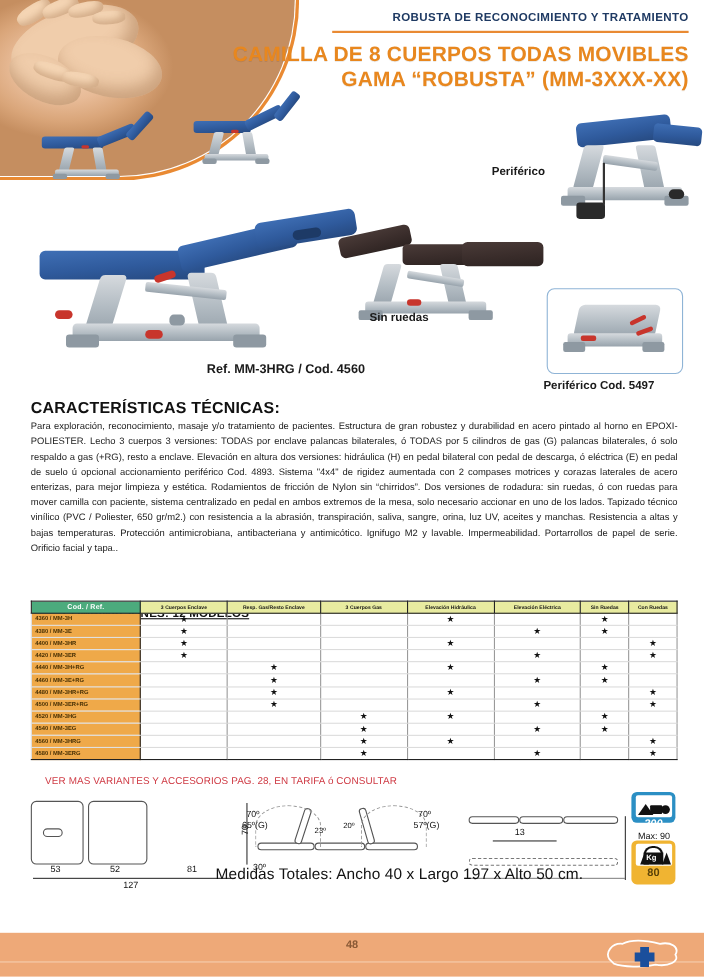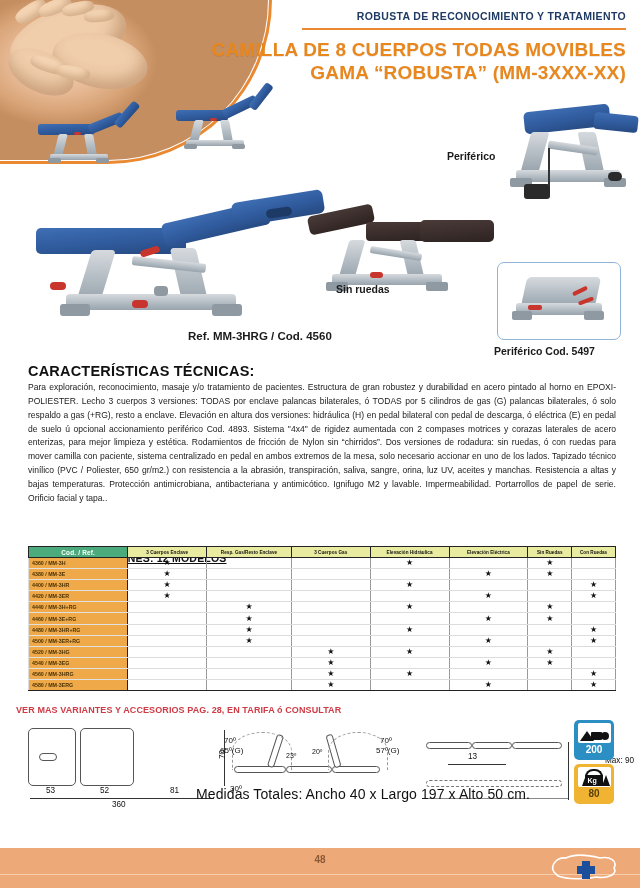--- a/index.html
+++ b/index.html
@@ -113,22 +113,22 @@
     font-size: 5.3px; font-weight: bold; padding-left: 3px;
     border-right: 1px solid #222; border-bottom: .5px solid #e0e0e0;
     white-space: nowrap;
   }
   td.mark { text-align: center; font-size: 8px; color: #111; line-height: 1; }
   tbody tr td { border-bottom: .5px solid #dcdcdc; border-left: .5px solid #dcdcdc; }
   tbody tr:last-child td { border-bottom: 1px solid #222; }
   table { border: 1px solid #222; }
 
   .variants {
-    position: absolute; left: 16px; top: 705px;
-    font-size: 9px; font-weight: bold; color: #cf3a44; letter-spacing: .1px;
+    position: absolute; left: 41px; top: 705px;
+    font-size: 9px; font-weight: normal; color: #cf3a44; letter-spacing: .1px;
   }
 
   
   .diagram { position: absolute; left: 28px; top: 722px; width: 588px; height: 92px; }
   .panel {
     position: absolute; border: 1.1px solid #555; border-radius: 5px; background: #fff;
     top: 6px; height: 58px;
   }
   .dim-txt { position: absolute; font-size: 8.2px; color: #111; white-space: nowrap; }
   .dim-small { font-size: 5.4px; }
@@ -140,21 +140,21 @@
   .bar-d { position: absolute; border: 1px dashed #777; border-radius: 4px; height: 7px; }
   .leg { position: absolute; border: 1.1px solid #555; border-radius: 3px; background: #fff; }
 
   .totals {
     position: absolute; left: 196px; top: 786px;
     font-size: 14px; color: #111; letter-spacing: .1px;
   }
 
   
   .badge { position: absolute; width: 40px; border-radius: 5px; text-align: center; }
-  .badge-blue { left: 574px; top: 720px; background: #2b8fc4; height: 40px; }
+  .badge-blue { left: 574px; top: 720px; background: #2b8fc4; height: 28px; font-style: italic; }
   .badge-yellow { left: 574px; top: 764px; background: #f0b432; height: 40px; }
   .badge-img {
     margin: 3px auto 0; width: 33px; height: 20px; background: #fff;
     border-radius: 2px; position: relative; overflow: hidden;
   }
   .badge-num { font-size: 10px; font-weight: bold; color: #fff; line-height: 13px; }
   .badge-num.dark { color: #5a4208; }
 
   
   .footer {
@@ -441,21 +441,21 @@
   </div>
   <div class="panel" style="left:52px;width:54px;"></div>
 
   <div class="vline" style="left:196px;top:8px;height:56px;"></div>
   <div class="dim-txt" style="left:190px;top:28px;transform:rotate(-90deg);">70</div>
 
   <div class="hline" style="left:2px;top:76px;width:184px;"></div>
   <div class="dim-txt" style="left:18px;top:64px;">53</div>
   <div class="dim-txt" style="left:72px;top:64px;">52</div>
   <div class="dim-txt" style="left:142px;top:64px;">81</div>
-  <div class="dim-txt" style="left:84px;top:78px;">360</div>
+  <div class="dim-txt" style="left:84px;top:78px;">127</div>
 
   <div class="bar" style="left:206px;top:44px;width:52px;"></div>
   <div class="bar" style="left:258px;top:44px;width:46px;"></div>
   <div class="bar" style="left:304px;top:44px;width:48px;"></div>
   <div class="leg" style="left:244px;top:12px;width:7px;height:34px;transform:rotate(18deg);"></div>
   <div class="leg" style="left:302px;top:12px;width:7px;height:34px;transform:rotate(-16deg);"></div>
   <div style="position:absolute;left:204px;top:10px;width:60px;height:38px;border:1px dashed #999;border-radius:50% 50% 0 0;border-bottom:none;"></div>
   <div style="position:absolute;left:300px;top:10px;width:60px;height:38px;border:1px dashed #999;border-radius:50% 50% 0 0;border-bottom:none;"></div>
   <div class="ang" style="left:196px;top:14px;">70º</div>
   <div class="ang" style="left:192px;top:24px;">65º(G)</div>
@@ -466,21 +466,21 @@
   <div class="ang" style="left:348px;top:24px;">57º(G)</div>
 
   <div class="bar" style="left:398px;top:20px;width:46px;"></div>
   <div class="bar" style="left:444px;top:20px;width:40px;"></div>
   <div class="bar" style="left:484px;top:20px;width:50px;"></div>
   <div class="bar-d" style="left:398px;top:58px;width:136px;"></div>
   <div class="hline" style="left:394px;top:76px;width:146px;background:#888;"></div>
   <div class="dim-txt" style="left:440px;top:30px;">13</div>
   <div class="hline" style="left:420px;top:42px;width:58px;"></div>
   <div class="vline" style="left:540px;top:20px;height:58px;"></div>
-  <div class="dim-txt" style="left:577px;top:34px;">Max: 90</div>
+  <div class="dim-txt" style="left:552px;top:34px;">Max: 90</div>
   <div class="dim-txt" style="left:546px;top:58px;">Min: 50</div>
   <div class="dim-txt dim-small" style="left:556px;top:68px;">(hid.55)</div>
 </div>
 
 <div class="totals">Medidas Totales: Ancho 40 x Largo 197 x Alto 50 cm.</div>
 
 <div class="badge badge-blue">
   <div class="badge-img">
     <div style="position:absolute;left:2px;top:8px;width:0;height:0;border-left:7px solid transparent;border-right:7px solid transparent;border-bottom:10px solid #111;"></div>
     <div style="position:absolute;left:13px;top:9px;width:11px;height:8px;background:#111;border-radius:1px;"></div>

